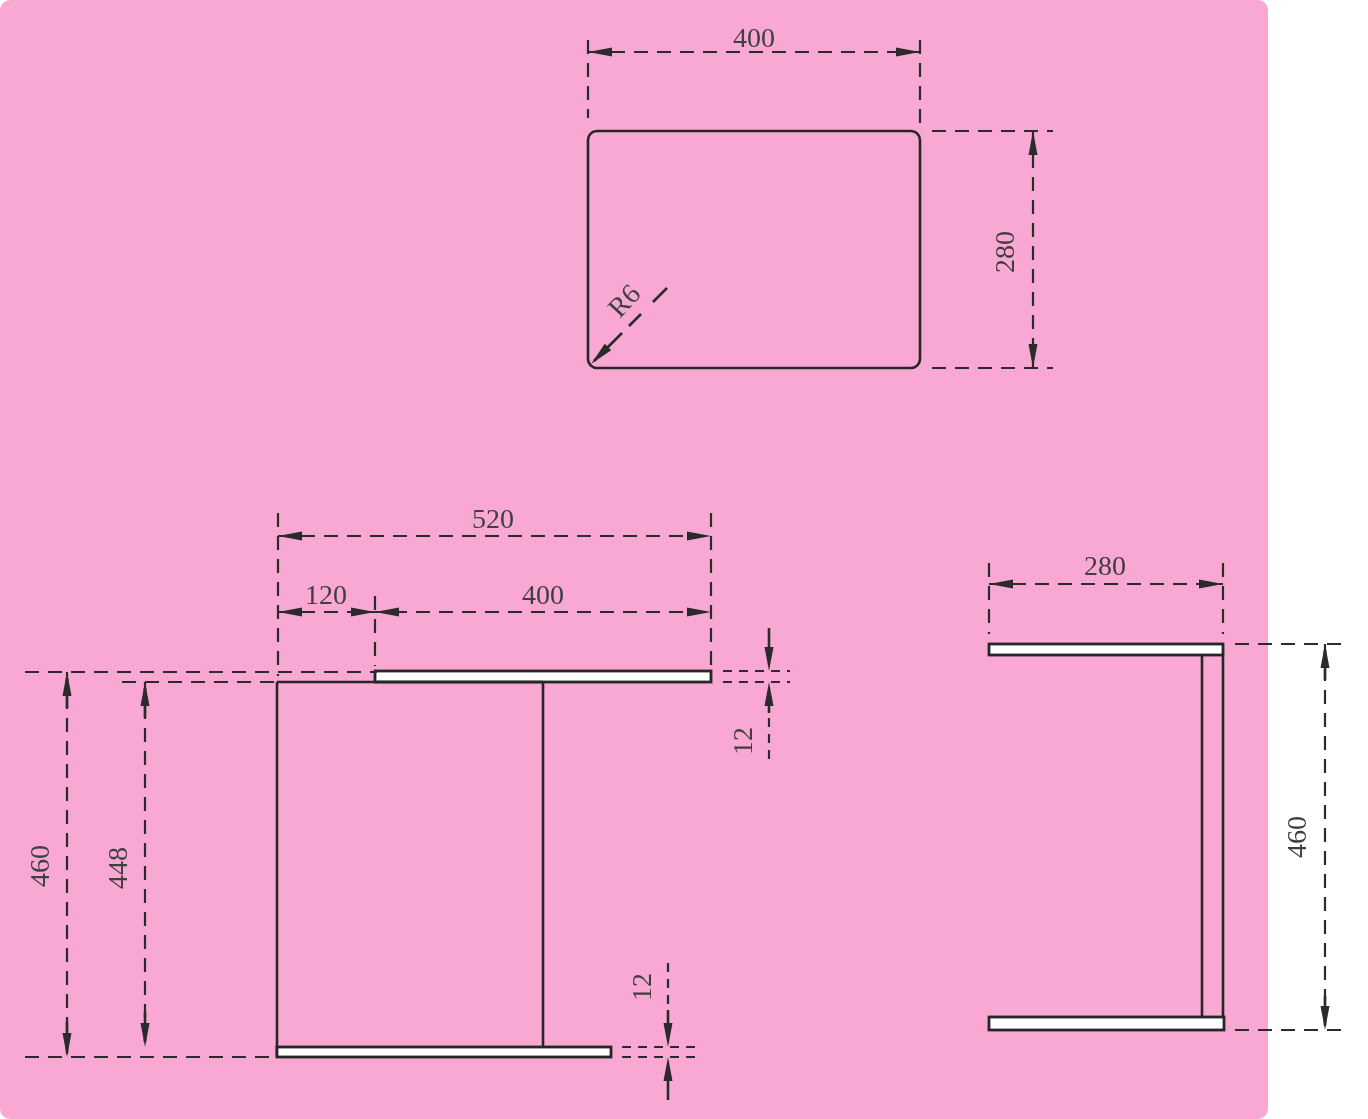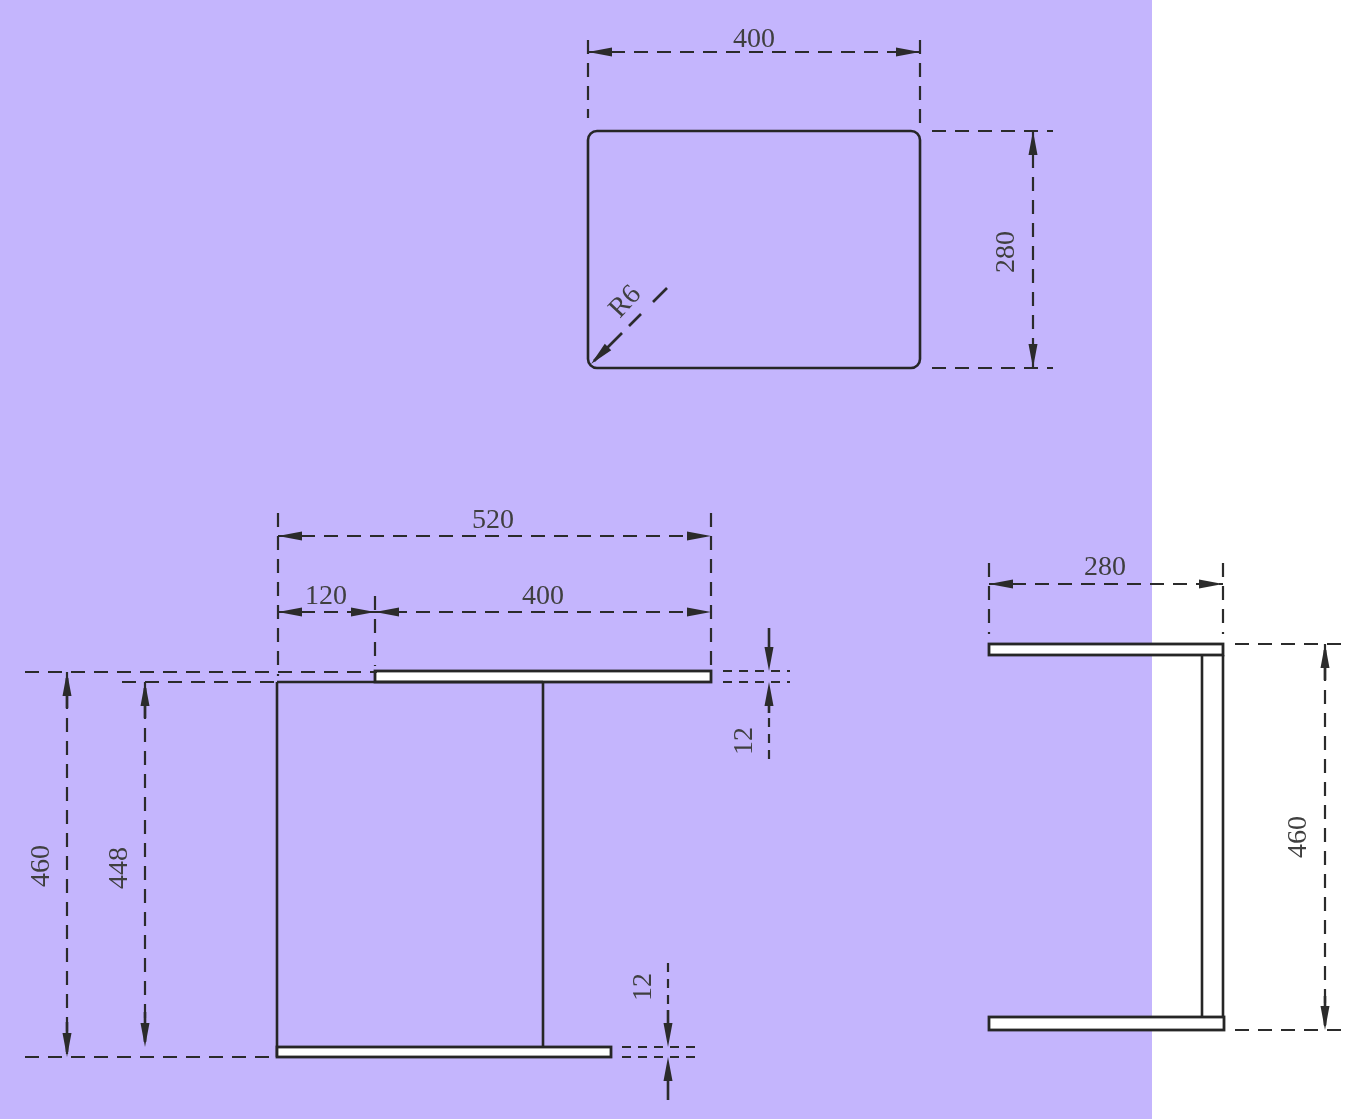--- a/index.html
+++ b/index.html
@@ -1,21 +1,22 @@
 <!DOCTYPE html>
 <html><head>
 <meta charset="utf-8">
 <style>
   html, body { margin: 0; padding: 0; background: #ffffff; }
   .page {
     position: relative;
-    width: 1152px;
+    width: 1268px;
     height: 1119px;
-    background: #c4b5fd;
+    background: #f9a8d4;
     font-family: "Liberation Serif", serif;
+    border-radius: 10px;
   }
   svg { display: block; }
   .outline { fill: none; stroke: #262626; stroke-width: 2.6; }
   .slab    { fill: #ffffff; stroke: #262626; stroke-width: 2.8; }
   .dim     { fill: none; stroke: #2b2b2b; stroke-width: 2.2; stroke-dasharray: 14 9; }
   .extshort{ fill: none; stroke: #2b2b2b; stroke-width: 2.2; stroke-dasharray: 9 7; }
   .shaft   { fill: none; stroke: #2b2b2b; stroke-width: 2.6; }
   .ah      { fill: #2b2b2b; stroke: none; }
   .dimtext {
     fill: #3f3f3f;

